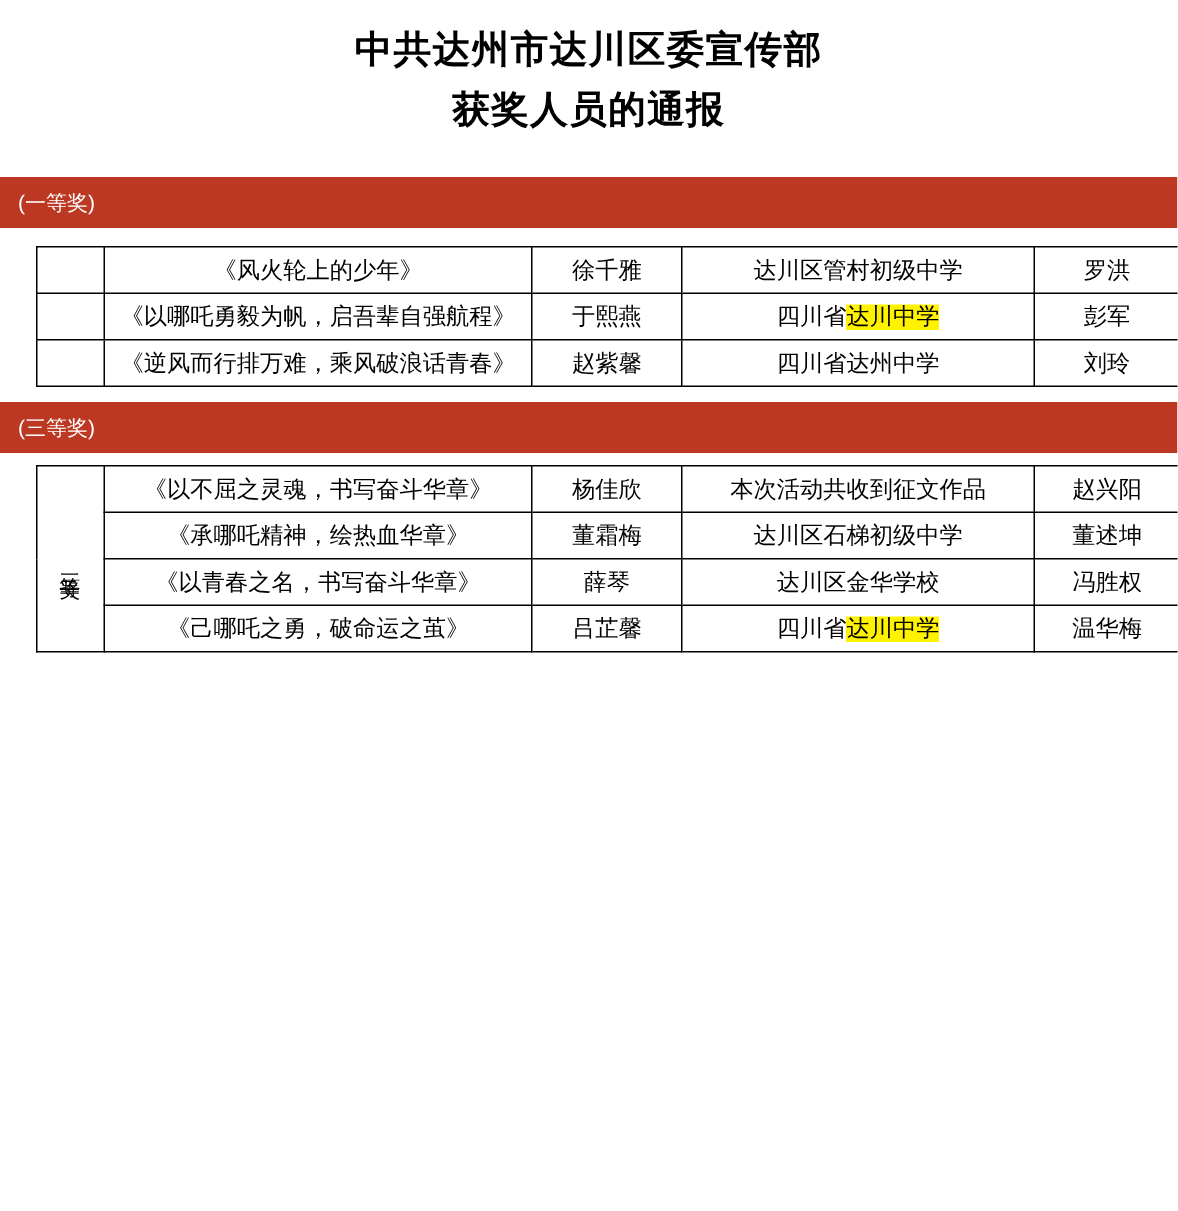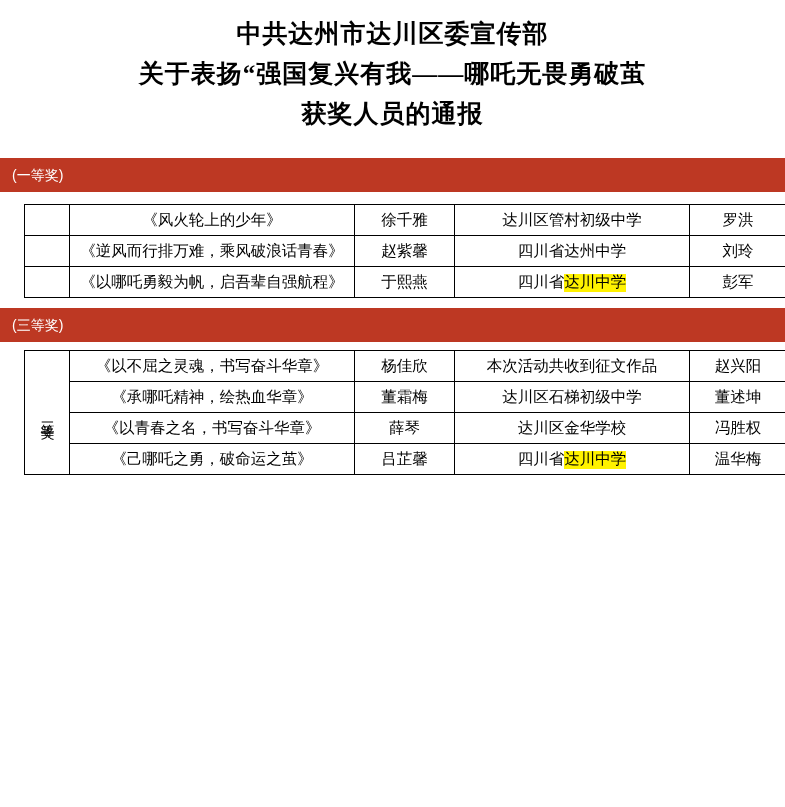--- a/index.html
+++ b/index.html
@@ -71,21 +71,21 @@
     table-layout: fixed;
     background: #ffffff;
   }
   table.award td {
     border: 1px solid #000000;
     height: 30px;
     font-size: 15.5px;
     text-align: center;
     vertical-align: middle;
     padding: 0 2px;
-    font-family: Liberation Mono, monospace;
+    font-family: Liberation Sans, sans-serif;
   }
   td.c-rank { width: 40px; }
   td.c-work { width: 280px; }
   td.c-name { width: 95px; }
   td.c-school { width: 230px; }
   td.c-teacher { width: 92px; }
   .rank-vert {
     writing-mode: vertical-rl;
     text-orientation: upright;
     letter-spacing: 2px;
@@ -98,50 +98,49 @@
   .tbl1 { margin-top: 12px; }
   .tbl2 { margin-top: 8px; }
 </style>
 </head>
 <body>
 
 <div class="page">
 
   <div class="title-block">
     <div class="title-line">中共达州市达川区委宣传部</div>
-    <div class="title-line">关于表扬“强国复兴有我——哪吒无畏勇破茧</div>
     <div class="title-line">获奖人员的通报</div>
   </div>
 
 
   <div class="band band-1">(一等奖)</div>
 
   <div class="table-wrap tbl1">
     <table class="award">
       <tbody>
         <tr>
           <td class="c-rank"></td>
           <td class="c-work">《风火轮上的少年》</td>
           <td class="c-name">徐千雅</td>
           <td class="c-school"><span>达川区管村初级中学</span></td>
           <td class="c-teacher">罗洪</td>
         </tr>
         <tr>
           <td class="c-rank"></td>
+          <td class="c-work">《以哪吒勇毅为帆，启吾辈自强航程》</td>
+          <td class="c-name">于熙燕</td>
+          <td class="c-school"><span>四川省</span><span class="hl">达川中学</span></td>
+          <td class="c-teacher">彭军</td>
+        </tr>
+        <tr>
+          <td class="c-rank"></td>
           <td class="c-work">《逆风而行排万难，乘风破浪话青春》</td>
           <td class="c-name">赵紫馨</td>
           <td class="c-school"><span>四川省达州中学</span></td>
           <td class="c-teacher">刘玲</td>
-        </tr>
-        <tr>
-          <td class="c-rank"></td>
-          <td class="c-work">《以哪吒勇毅为帆，启吾辈自强航程》</td>
-          <td class="c-name">于熙燕</td>
-          <td class="c-school"><span>四川省</span><span class="hl">达川中学</span></td>
-          <td class="c-teacher">彭军</td>
         </tr>
       </tbody>
     </table>
   </div>
 
   <div class="band band-2">(三等奖)</div>
 
   <div class="table-wrap tbl2">
     <table class="award">
       <tbody>

